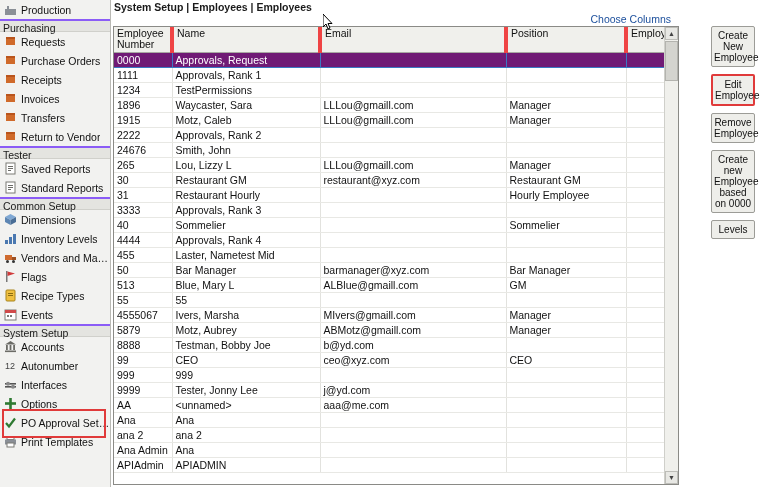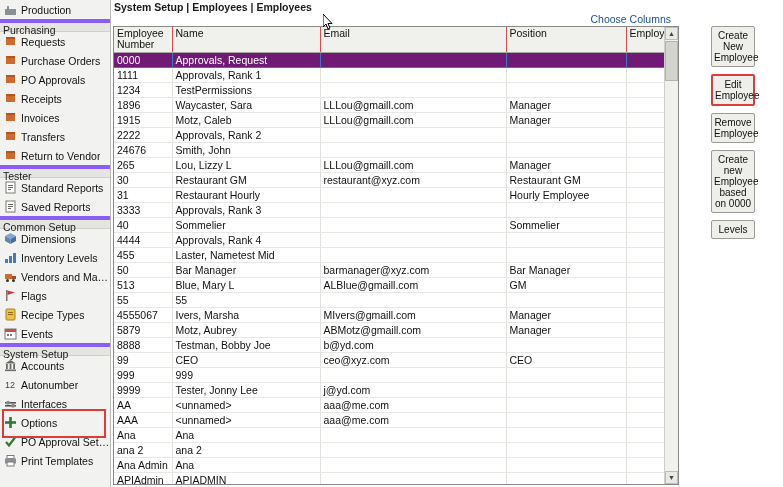--- a/index.html
+++ b/index.html
@@ -30,21 +30,21 @@
     height: 487px;
     background: #f2f2f0;
     border-right: 1px solid #b9b9b4;
     overflow: hidden;
     position: relative;
   }
   .side-group-title {
     font-size: 10.5px;
     color: #1a1a1a;
     background: #e4e4e0;
-    border-top: 4px solid #8b5cf6;
+    border-top: 2px solid #8b5cf6;
     border-bottom: 1px solid #d0d0cb;
     padding: 1px 4px 1px 3px;
     height: 13px;
     line-height: 13px;
     box-sizing: border-box;
   }
   .side-item {
     display: flex;
     align-items: center;
     height: 19px;
@@ -110,21 +110,21 @@
     overflow: hidden;
   }
   table.grid {
     border-collapse: collapse;
     width: 100%;
     table-layout: fixed;
     font-size: 10.5px;
   }
   table.grid th {
     background: #f0f0ec;
-    border-right: 1px solid #ef4444;
+    border-right: 4px solid #ef4444;
     border-bottom: 1px solid #a9a9a4;
     font-weight: normal;
     text-align: left;
     vertical-align: top;
     padding: 1px 3px;
     height: 25px;
     box-sizing: border-box;
     color: #111;
     line-height: 11px;
   }
@@ -265,29 +265,20 @@
           </span>
           <span class="side-label">Purchase Orders</span>
         </div>
         <div class="side-item">
           <span class="side-icon">
             <svg class="ic" viewBox="0 0 13 13">
               <rect x="2" y="4" width="9" height="6" fill="#d06a2a"></rect>
               <rect x="2" y="2" width="9" height="2" fill="#b9541c"></rect>
             </svg>
           </span>
-          <span class="side-label">PO Approvals</span>
-        </div>
-        <div class="side-item">
-          <span class="side-icon">
-            <svg class="ic" viewBox="0 0 13 13">
-              <rect x="2" y="4" width="9" height="6" fill="#d06a2a"></rect>
-              <rect x="2" y="2" width="9" height="2" fill="#b9541c"></rect>
-            </svg>
-          </span>
           <span class="side-label">Receipts</span>
         </div>
         <div class="side-item">
           <span class="side-icon">
             <svg class="ic" viewBox="0 0 13 13">
               <rect x="2" y="4" width="9" height="6" fill="#d06a2a"></rect>
               <rect x="2" y="2" width="9" height="2" fill="#b9541c"></rect>
             </svg>
           </span>
           <span class="side-label">Invoices</span>
@@ -313,32 +304,32 @@
         <div class="side-group-title">Tester</div>
         <div class="side-item">
           <span class="side-icon">
             <svg class="ic" viewBox="0 0 13 13">
               <rect x="2" y="1" width="9" height="11" fill="#ffffff" stroke="#7a7a75"></rect>
               <rect x="4" y="4" width="5" height="1" fill="#6b6b66"></rect>
               <rect x="4" y="6" width="5" height="1" fill="#6b6b66"></rect>
               <rect x="4" y="8" width="3" height="1" fill="#6b6b66"></rect>
             </svg>
           </span>
-          <span class="side-label">Standard Reports</span>
+          <span class="side-label">Saved Reports</span>
         </div>
         <div class="side-item">
           <span class="side-icon">
             <svg class="ic" viewBox="0 0 13 13">
               <rect x="2" y="1" width="9" height="11" fill="#ffffff" stroke="#7a7a75"></rect>
               <rect x="4" y="4" width="5" height="1" fill="#6b6b66"></rect>
               <rect x="4" y="6" width="5" height="1" fill="#6b6b66"></rect>
               <rect x="4" y="8" width="3" height="1" fill="#6b6b66"></rect>
             </svg>
           </span>
-          <span class="side-label">Saved Reports</span>
+          <span class="side-label">Standard Reports</span>
         </div>
         <div class="side-group-title">Common Setup</div>
         <div class="side-item">
           <span class="side-icon">
             <svg class="ic" viewBox="0 0 13 13">
               <polygon points="6.5,1 12,4 6.5,7 1,4" fill="#7fa8d4"></polygon>
               <polygon points="1,4 6.5,7 6.5,12 1,9" fill="#5d86b3"></polygon>
               <polygon points="12,4 6.5,7 6.5,12 12,9" fill="#4a6e96"></polygon>
             </svg>
           </span>
@@ -647,27 +638,20 @@
                 <td></td>
               </tr>
               <tr class="">
                 <td>AA</td>
                 <td>&lt;unnamed&gt;</td>
                 <td>aaa@me.com</td>
                 <td></td>
                 <td></td>
               </tr>
               <tr class="">
-                <td>AAA</td>
-                <td>&lt;unnamed&gt;</td>
-                <td>aaa@me.com</td>
-                <td></td>
-                <td></td>
-              </tr>
-              <tr class="">
                 <td>Ana</td>
                 <td>Ana</td>
                 <td></td>
                 <td></td>
                 <td></td>
               </tr>
               <tr class="">
                 <td>ana 2</td>
                 <td>ana 2</td>
                 <td></td>

